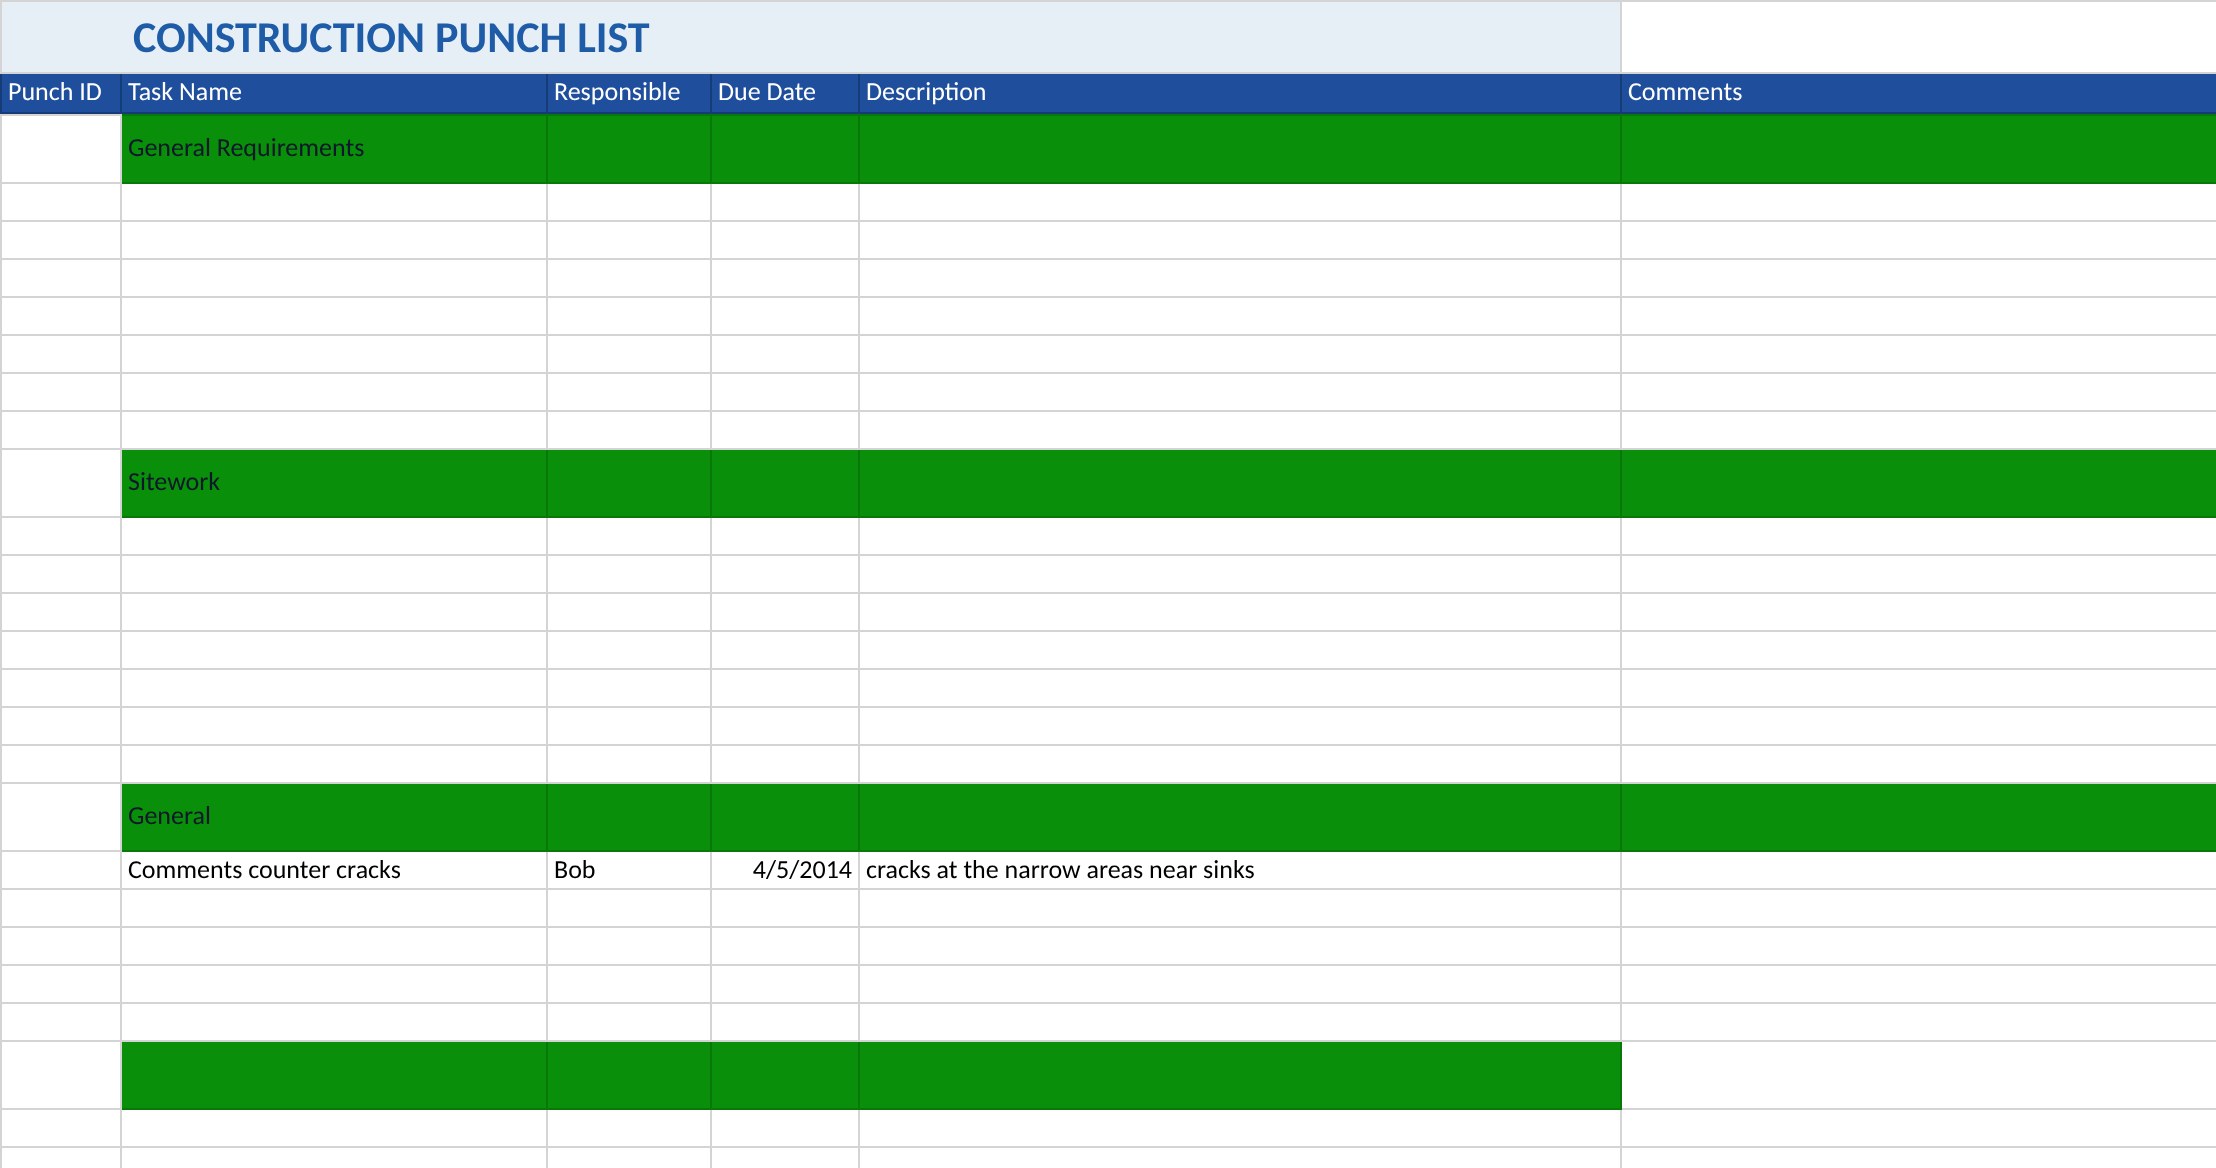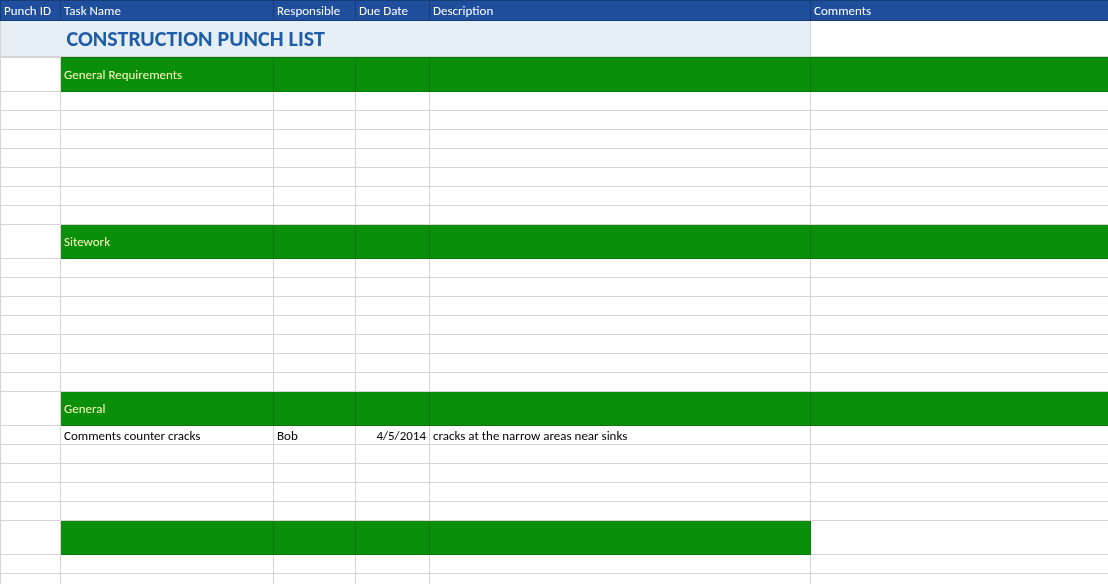--- a/index.html
+++ b/index.html
@@ -42,21 +42,21 @@
     }
     .header-row .cell {
       background: #1e4e9c;
       color: #fff;
       font-weight: normal;
       height: 20px;
       border: 1px solid #163c78;
     }
     .section-row .cell {
       background: #0a8f0a;
-      color: #fef9c3;
+      color: #0f172a;
       height: 34px;
       border: 1px solid #087808;
     }
     .col-a { width: 60px; }
     .col-b { width: 213px; }
     .col-c { width: 82px; }
     .col-d { width: 74px; text-align: right; }
     .col-e { width: 381px; }
     .col-f { width: 298px; }
     .header-row .col-d { text-align: left; }
@@ -64,38 +64,38 @@
       background: #fff;
       border: 1px solid #d4d4d4;
     }
     .data-row .col-d { }
   </style>
 </head>
 <body>
 
 <div class="spreadsheet">
 
+  <div class="row title-row">
+    <div class="cell col-a title-cell" style="border-right:none;"></div>
+    <div class="cell col-b title-cell" style="border-left:none;border-right:none;position:relative;overflow:visible;">CONSTRUCTION PUNCH LIST</div>
+    <div class="cell col-c" style="border-left:none;border-right:none;"></div>
+    <div class="cell col-d" style="border-left:none;border-right:none;"></div>
+    <div class="cell col-e" style="border-left:none;"></div>
+    <div class="cell col-f" style="background:#fff;"></div>
+  </div>
+
   <div class="row header-row">
     <div class="cell col-a">Punch ID</div>
     <div class="cell col-b">Task Name</div>
     <div class="cell col-c">Responsible</div>
     <div class="cell col-d">Due Date</div>
     <div class="cell col-e">Description</div>
     <div class="cell col-f">Comments</div>
   </div>
 
-  <div class="row title-row">
-    <div class="cell col-a title-cell" style="border-right:none;"></div>
-    <div class="cell col-b title-cell" style="border-left:none;border-right:none;position:relative;overflow:visible;">CONSTRUCTION PUNCH LIST</div>
-    <div class="cell col-c" style="border-left:none;border-right:none;"></div>
-    <div class="cell col-d" style="border-left:none;border-right:none;"></div>
-    <div class="cell col-e" style="border-left:none;"></div>
-    <div class="cell col-f" style="background:#fff;"></div>
-  </div>
-
   <div id="body-rows"></div>
 
 <div class="row section-row">
       <div class="cell col-a"></div>
       <div class="cell col-b">General Requirements</div>
       <div class="cell col-c"></div>
       <div class="cell col-d"></div>
       <div class="cell col-e"></div>
       <div class="cell col-f"></div>
     </div>

